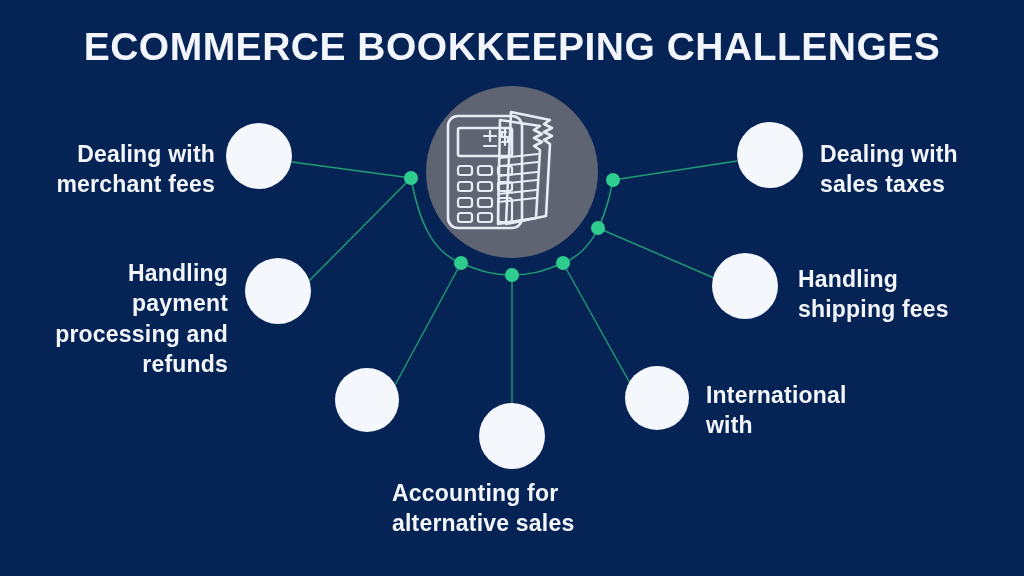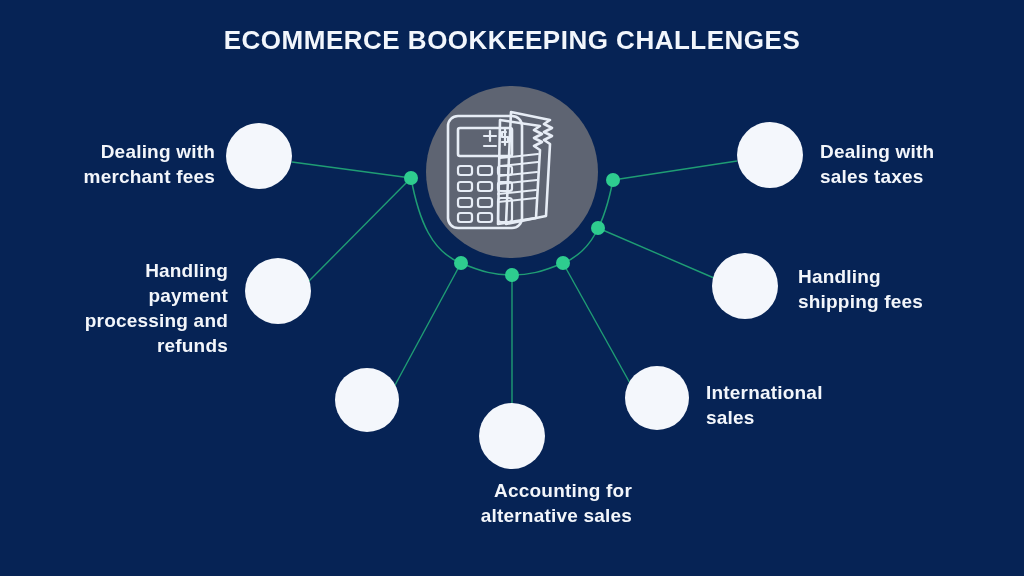--- a/index.html
+++ b/index.html
@@ -15,21 +15,21 @@
     overflow: hidden;
     font-family: "Liberation Sans", sans-serif;
   }
   #title {
     position: absolute;
     top: 26px;
     left: 0;
     width: 1024px;
     text-align: center;
     color: #f2f6fc;
-    font-size: 26px;
+    font-size: 39px;
     font-weight: bold;
     letter-spacing: 0.5px;
     line-height: 1.1;
   }
   #connectors {
     position: absolute;
     top: 0;
     left: 0;
     width: 1024px;
     height: 576px;
@@ -40,29 +40,29 @@
     background: #f4f7fc;
   }
   .hub-circle {
     position: absolute;
     border-radius: 50%;
     background: #5e6472;
   }
   .label {
     position: absolute;
     color: #f3f6fb;
-    font-size: 19px;
+    font-size: 23px;
     font-weight: bold;
     line-height: 1.32;
     letter-spacing: 0.2px;
     white-space: pre-line;
   }
   .label.right-align { text-align: right; }
   .label.left-align  { text-align: left; }
-  .label.center-align{ text-align: right; }
+  .label.center-align{ text-align: left; }
   #hub-icon {
     position: absolute;
     pointer-events: none;
   }
 </style>
 </head>
 <body>
 
 <div id="stage">
 
@@ -136,19 +136,19 @@
 
   <div class="label right-align" style="left:30px; top:139px; width:185px;">Dealing with
 merchant fees</div>
   <div class="label right-align" style="left:30px; top:258px; width:198px;">Handling
 payment
 processing and
 refunds</div>
   <div class="label center-align" style="left:392px; top:478px; width:240px;">Accounting for
 alternative sales</div>
   <div class="label left-align" style="left:706px; top:380px; width:200px;">International
-sales</div>
+with</div>
   <div class="label left-align" style="left:798px; top:264px; width:200px;">Handling
 shipping fees</div>
   <div class="label left-align" style="left:820px; top:139px; width:200px;">Dealing with
 sales taxes</div>
 
 </div>
 
 </body></html>

